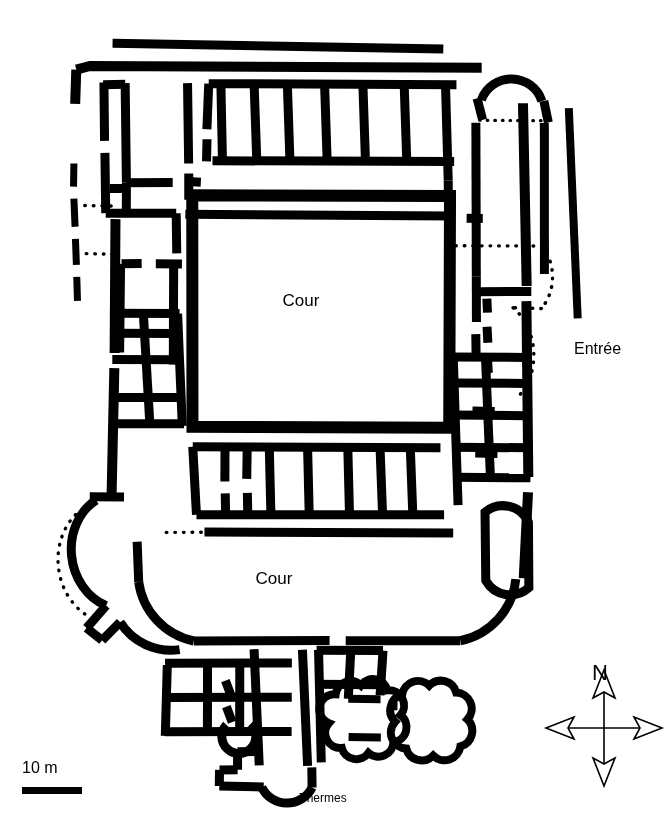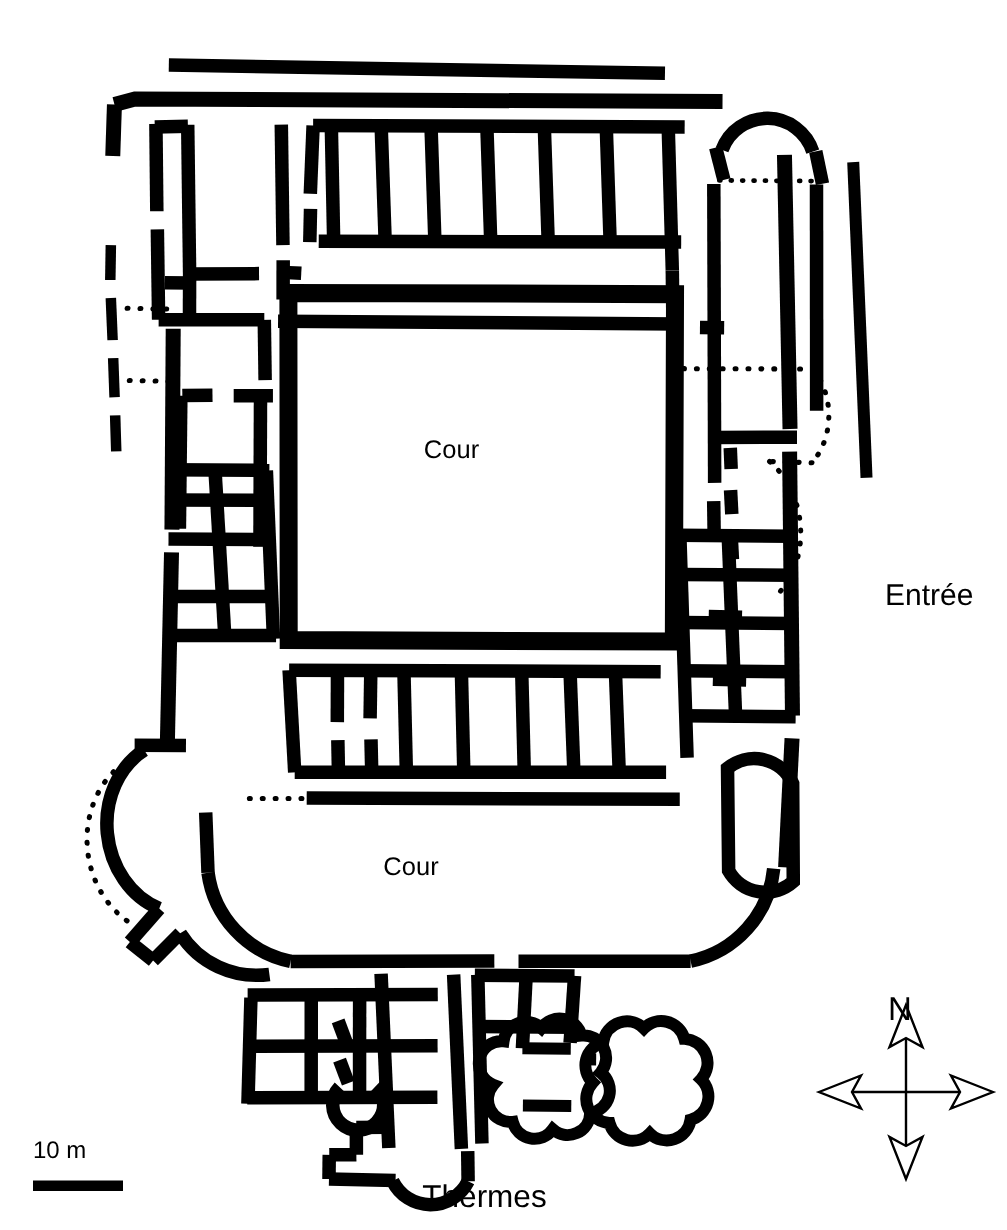--- a/index.html
+++ b/index.html
@@ -14,22 +14,22 @@
 
   .lbl{
     position:absolute;
     font-family:"Liberation Sans", sans-serif;
     color:#000;
     white-space:nowrap;
     line-height:1;
   }
   #label-cour-1{left:301px;top:300px;transform:translate(-50%,-50%);font-size:17px;}
   #label-cour-2{left:274px;top:578px;transform:translate(-50%,-50%);font-size:17px;}
-  #label-entree{left:590px;top:349px;transform:translate(0,-50%);font-size:20px;margin-top:48px;}
-  #label-thermes{left:323px;top:798px;transform:translate(-50%,-50%);font-size:21px;text-align:right;}
+  #label-entree{left:574px;top:349px;transform:translate(0,-50%);font-size:16px;}
+  #label-thermes{left:323px;top:798px;transform:translate(-50%,-50%);font-size:12px;text-align:right;}
   #label-north{left:600px;top:673px;transform:translate(-50%,-50%);font-size:22px;}
   #label-scale{left:22px;top:768px;transform:translate(0,-50%);font-size:16px;}
 
   #scale-bar-line{
     position:absolute;left:22px;top:787px;width:60px;height:7px;background:#000;
   }
 </style>
 </head>
 <body>
 

